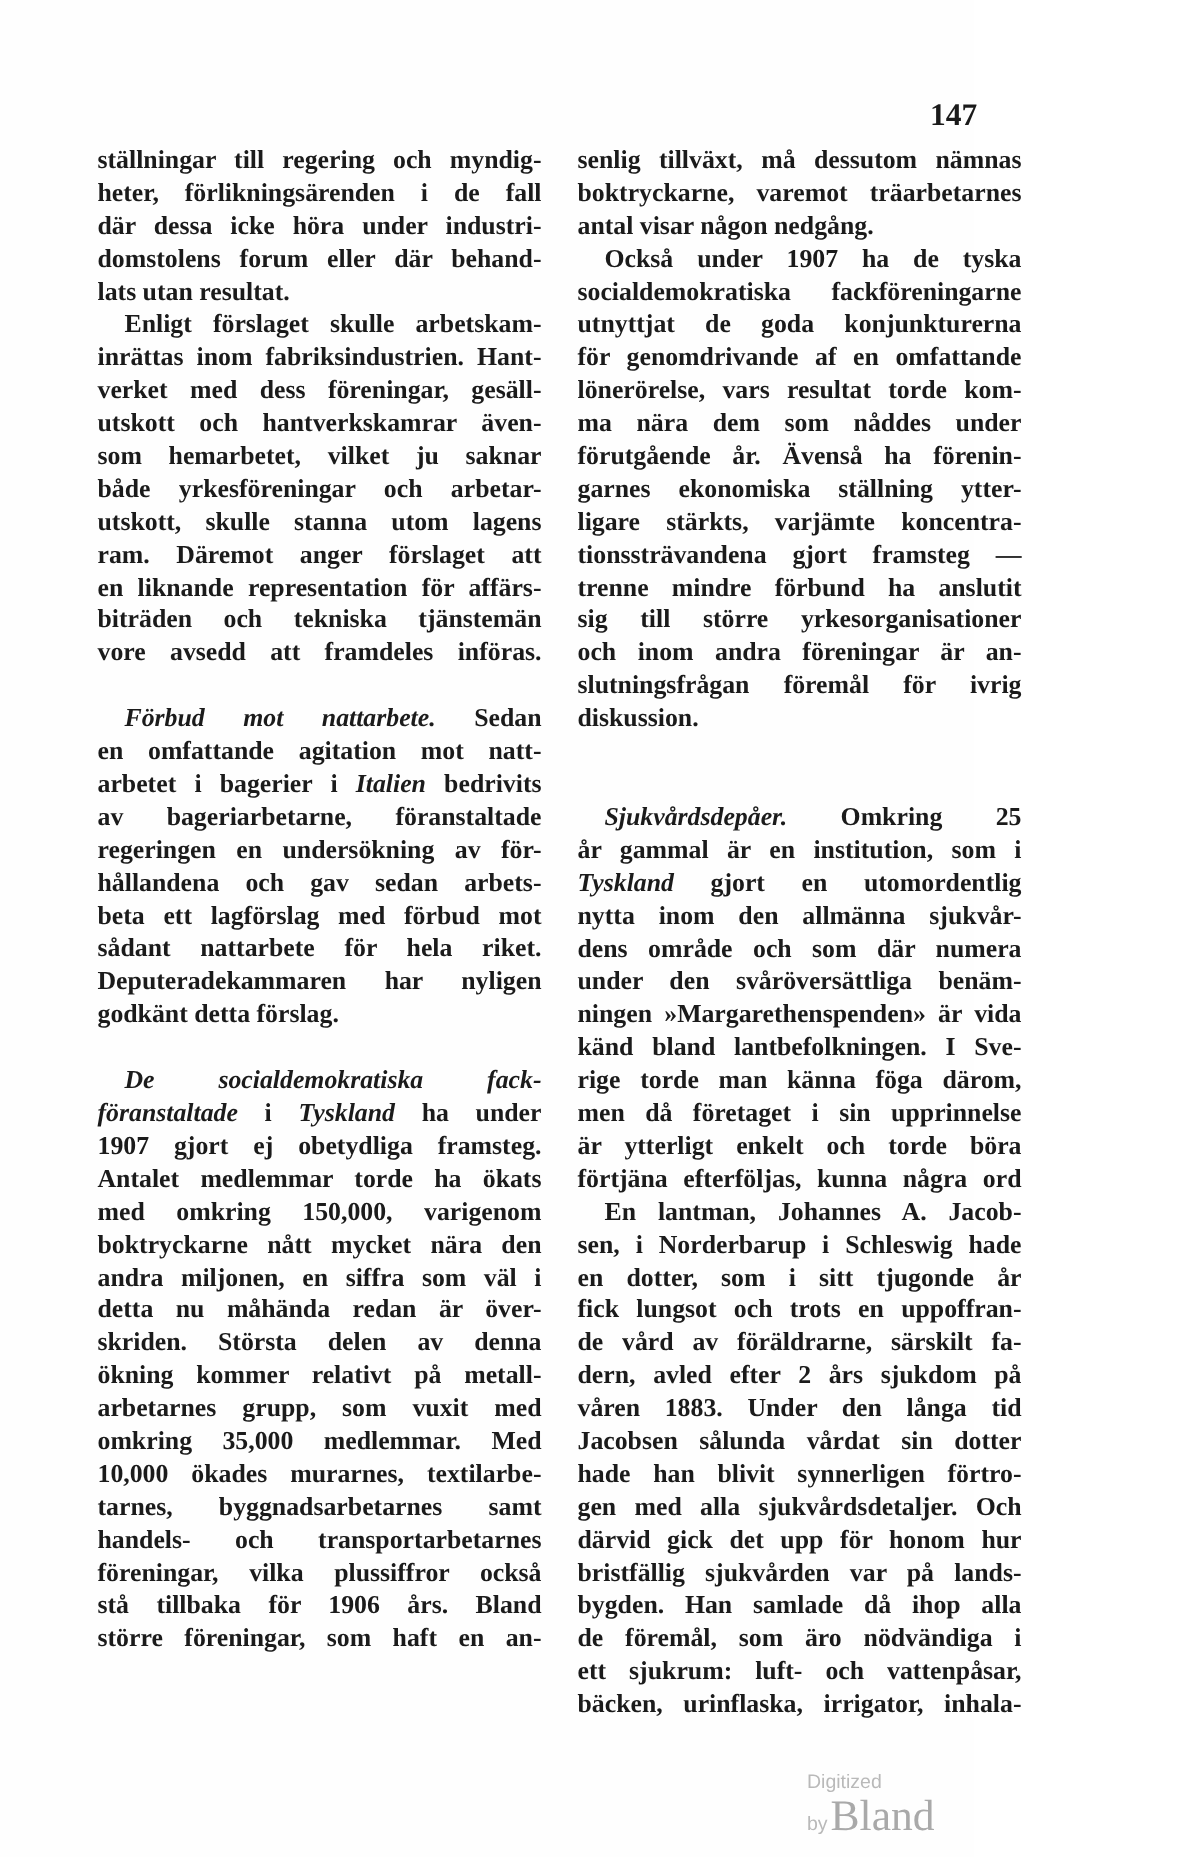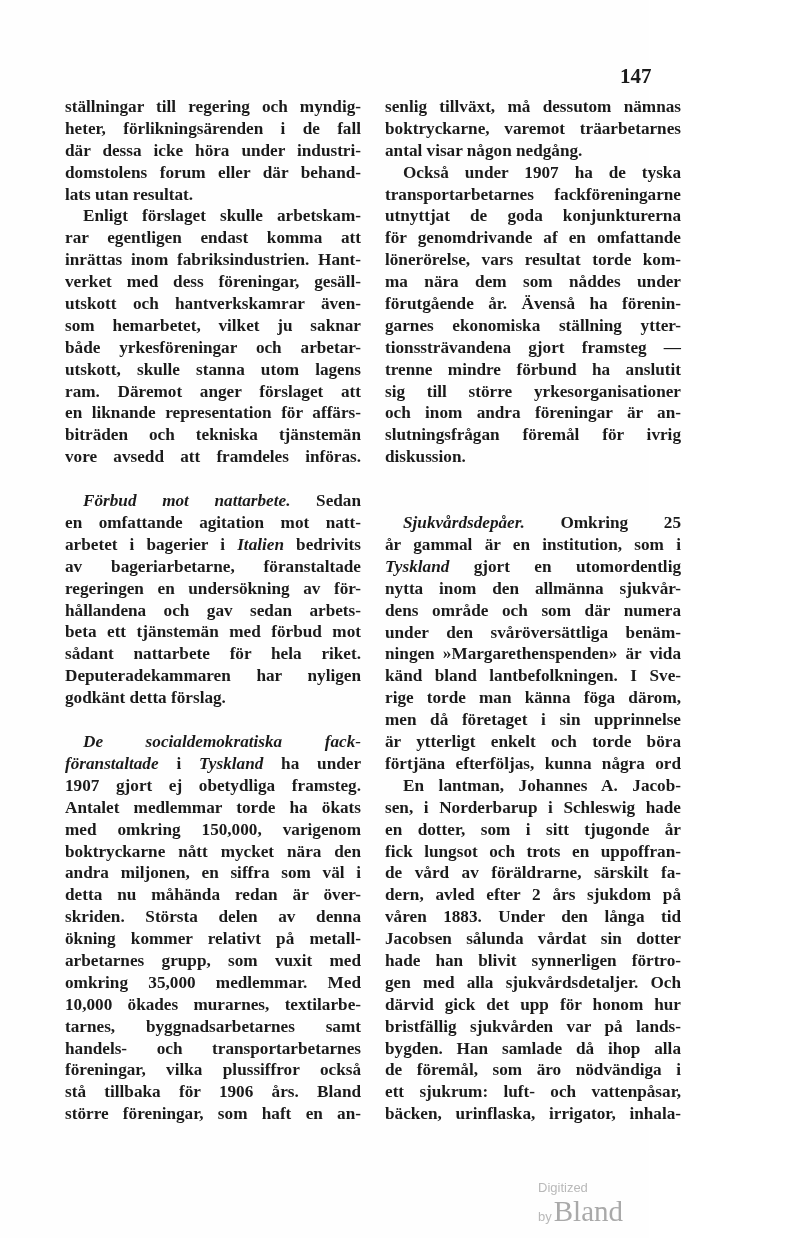--- a/index.html
+++ b/index.html
@@ -37,41 +37,40 @@
   <div class="col left">
     <div>
       <span class="line">ställningar till regering och myndig-</span>
       <span class="line">heter, förlikningsärenden i de fall</span>
       <span class="line">där dessa icke höra under industri-</span>
       <span class="line">domstolens forum eller där behand-</span>
       <span class="line last">lats utan resultat.</span>
     </div>
     <div>
       <span class="line indent">Enligt förslaget skulle arbetskam-</span>
-      <span class="line">rar egentligen endast komma att</span>
       <span class="line">inrättas inom fabriksindustrien. Hant-</span>
       <span class="line">verket med dess föreningar, gesäll-</span>
       <span class="line">utskott och hantverkskamrar även-</span>
       <span class="line">som hemarbetet, vilket ju saknar</span>
       <span class="line">både yrkesföreningar och arbetar-</span>
       <span class="line">utskott, skulle stanna utom lagens</span>
       <span class="line">ram. Däremot anger förslaget att</span>
       <span class="line">en liknande representation för affärs-</span>
       <span class="line">biträden och tekniska tjänstemän</span>
       <span class="line">vore avsedd att framdeles införas.</span>
     </div>
     <span class="gap"></span>
     <div>
       <span class="line indent"><span class="hd">Förbud mot nattarbete.</span> <span>Sedan</span></span>
       <span class="line">en omfattande agitation mot natt-</span>
       <span class="line"><span>arbetet i bagerier i</span> <span class="it">Italien</span> <span>bedrivits</span></span>
       <span class="line">av bageriarbetarne, föranstaltade</span>
       <span class="line">regeringen en undersökning av för-</span>
       <span class="line">hållandena och gav sedan arbets-</span>
-      <span class="line">beta ett tjänstemän med förbud mot</span>
+      <span class="line">beta ett lagförslag med förbud mot</span>
       <span class="line">sådant nattarbete för hela riket.</span>
       <span class="line">Deputeradekammaren har nyligen</span>
       <span class="line last">godkänt detta förslag.</span>
     </div>
     <span class="gap"></span>
     <div>
       <span class="line indent hd">De socialdemokratiska fack-</span>
       <span class="line"><span class="hd">föranstaltade</span> <span>i</span> <span class="it">Tyskland</span> <span>ha under</span></span>
       <span class="line">1907 gjort ej obetydliga framsteg.</span>
       <span class="line">Antalet medlemmar torde ha ökats</span>
@@ -93,27 +92,28 @@
   </div>
 
   <div class="col right">
     <div>
       <span class="line">senlig tillväxt, må dessutom nämnas</span>
       <span class="line">boktryckarne, varemot träarbetarnes</span>
       <span class="line last">antal visar någon nedgång.</span>
     </div>
     <div>
       <span class="line indent">Också under 1907 ha de tyska</span>
-      <span class="line">transportarbetarnes fackföreningarne</span>
+      <span class="line">socialdemokratiska fackföreningarne</span>
       <span class="line">utnyttjat de goda konjunkturerna</span>
       <span class="line">för genomdrivande af en omfattande</span>
       <span class="line">lönerörelse, vars resultat torde kom-</span>
       <span class="line">ma nära dem som nåddes under</span>
       <span class="line">förutgående år. Ävenså ha förenin-</span>
       <span class="line">garnes ekonomiska ställning ytter-</span>
+      <span class="line">ligare stärkts, varjämte koncentra-</span>
       <span class="line">tionssträvandena gjort framsteg —</span>
       <span class="line">trenne mindre förbund ha anslutit</span>
       <span class="line">sig till större yrkesorganisationer</span>
       <span class="line">och inom andra föreningar är an-</span>
       <span class="line">slutningsfrågan föremål för ivrig</span>
       <span class="line last">diskussion.</span>
     </div>
     <span class="gap"></span>
     <span class="gap"></span>
     <div>

